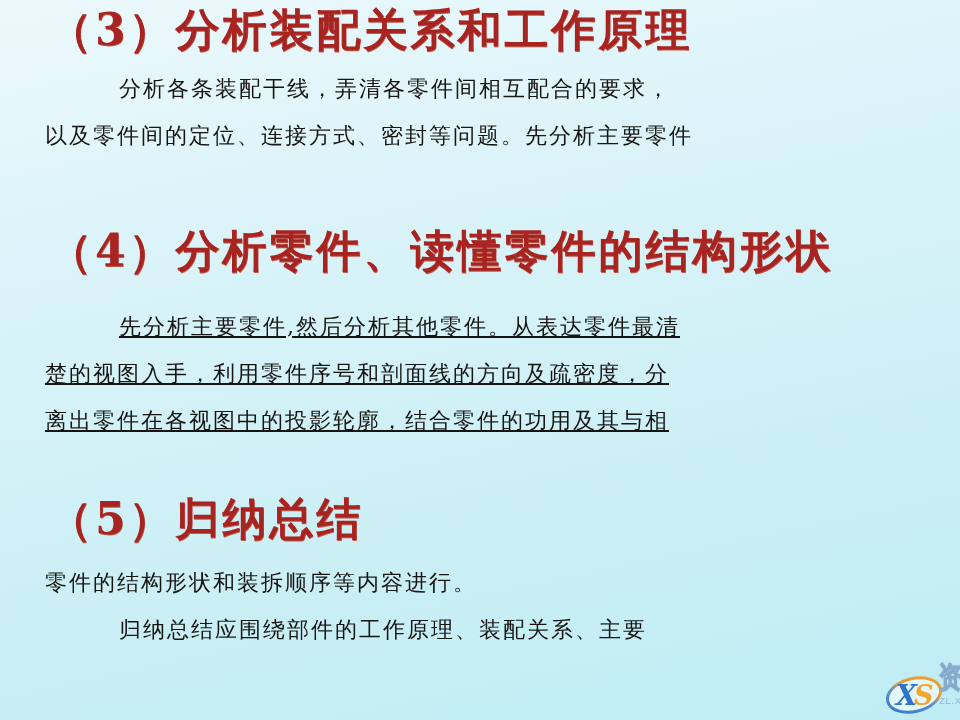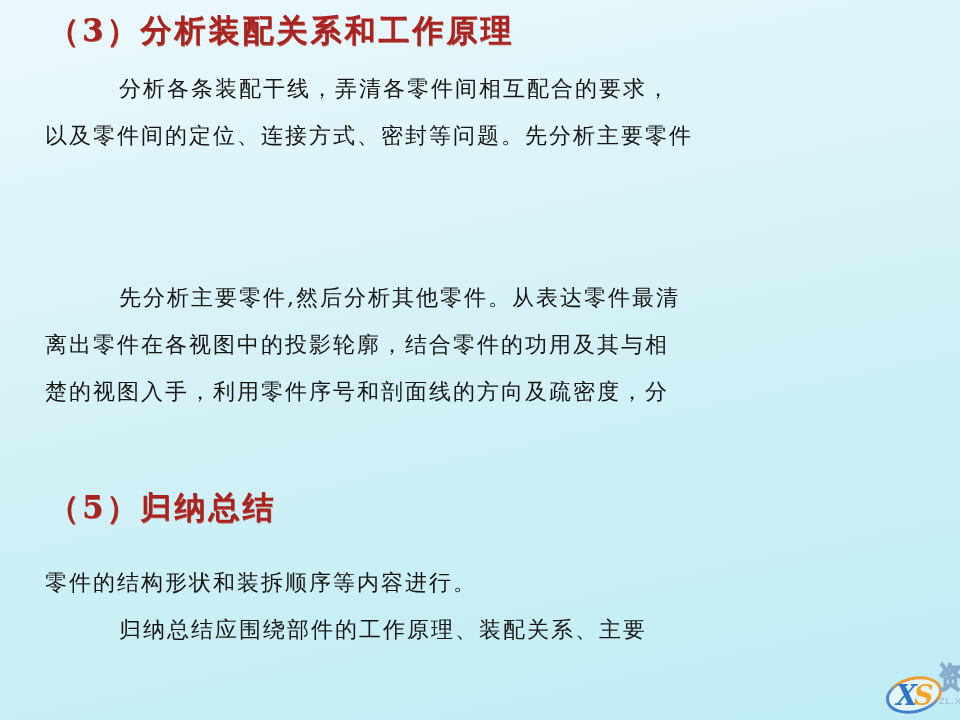--- a/index.html
+++ b/index.html
@@ -6,35 +6,35 @@
   body{width:960px;height:720px;overflow:hidden;}
 
   .slide{
     position:relative;width:960px;height:720px;overflow:hidden;
     background:linear-gradient(168deg,#ecf9fc 0%,#dcf4f9 28%,#cdf0f6 62%,#bfecf4 100%);
     font-family:"DejaVu Serif","Liberation Serif",serif;
   }
 
   .heading{
     position:absolute;left:48px;
-    color:#a82420;font-size:31px;font-weight:bold;letter-spacing:3px;
+    color:#a82420;font-size:44px;font-weight:bold;letter-spacing:3px;
     white-space:nowrap;line-height:44px;
     text-shadow:0.5px 0.5px 0 #c05a50;
   }
   .para{
     position:absolute;left:45px;
     color:#171513;font-size:22px;letter-spacing:2px;line-height:47px;
     white-space:nowrap;
   }
   .line{height:47px;}
   .line.indent{padding-left:74px;}
 
   .h-s3{top:8px;}   .p-s3{top:65px;}
-  .h-s4{top:229px;} .p-s4{top:274px;}
-  .h-s5{top:485px;} .p-s5{top:559px;}
+  .h-s4{top:229px;} .p-s4{top:303px;text-decoration:underline;}
+  .h-s5{top:497px;} .p-s5{top:559px;}
 
   
   .watermark{position:absolute;left:884px;top:660px;width:124px;height:60px;}
   .wm-logo{position:absolute;left:0px;top:10px;width:60px;height:48px;}
   .wm-text{position:absolute;left:55px;top:0px;}
   .wm-name{
     font-family:"DejaVu Sans","Liberation Sans",sans-serif;
     font-size:29px;font-weight:bold;line-height:34px;
     color:#f7fcff;
     -webkit-text-stroke:1.3px #86abcd;
@@ -53,24 +53,25 @@
 <body>
 
 <div class="slide">
 
   <div class="heading h-s3">（3）分析装配关系和工作原理</div>
   <div class="para p-s3">
     <div class="line indent">分析各条装配干线，弄清各零件间相互配合的要求，</div>
     <div class="line">以及零件间的定位、连接方式、密封等问题。先分析主要零件</div>
   </div>
 
+  <div class="heading h-s4">（4）分析零件、读懂零件的结构形状</div>
   <div class="para p-s4">
     <div class="line indent">先分析主要零件,然后分析其他零件。从表达零件最清</div>
+    <div class="line">楚的视图入手，利用零件序号和剖面线的方向及疏密度，分</div>
     <div class="line">离出零件在各视图中的投影轮廓，结合零件的功用及其与相</div>
-    <div class="line">楚的视图入手，利用零件序号和剖面线的方向及疏密度，分</div>
   </div>
 
   <div class="heading h-s5">（5）归纳总结</div>
   <div class="para p-s5">
     <div class="line">零件的结构形状和装拆顺序等内容进行。</div>
     <div class="line indent">归纳总结应围绕部件的工作原理、装配关系、主要</div>
   </div>
 
   <div class="watermark">
     <svg class="wm-logo" viewBox="0 0 60 48" xmlns="http://www.w3.org/2000/svg">

